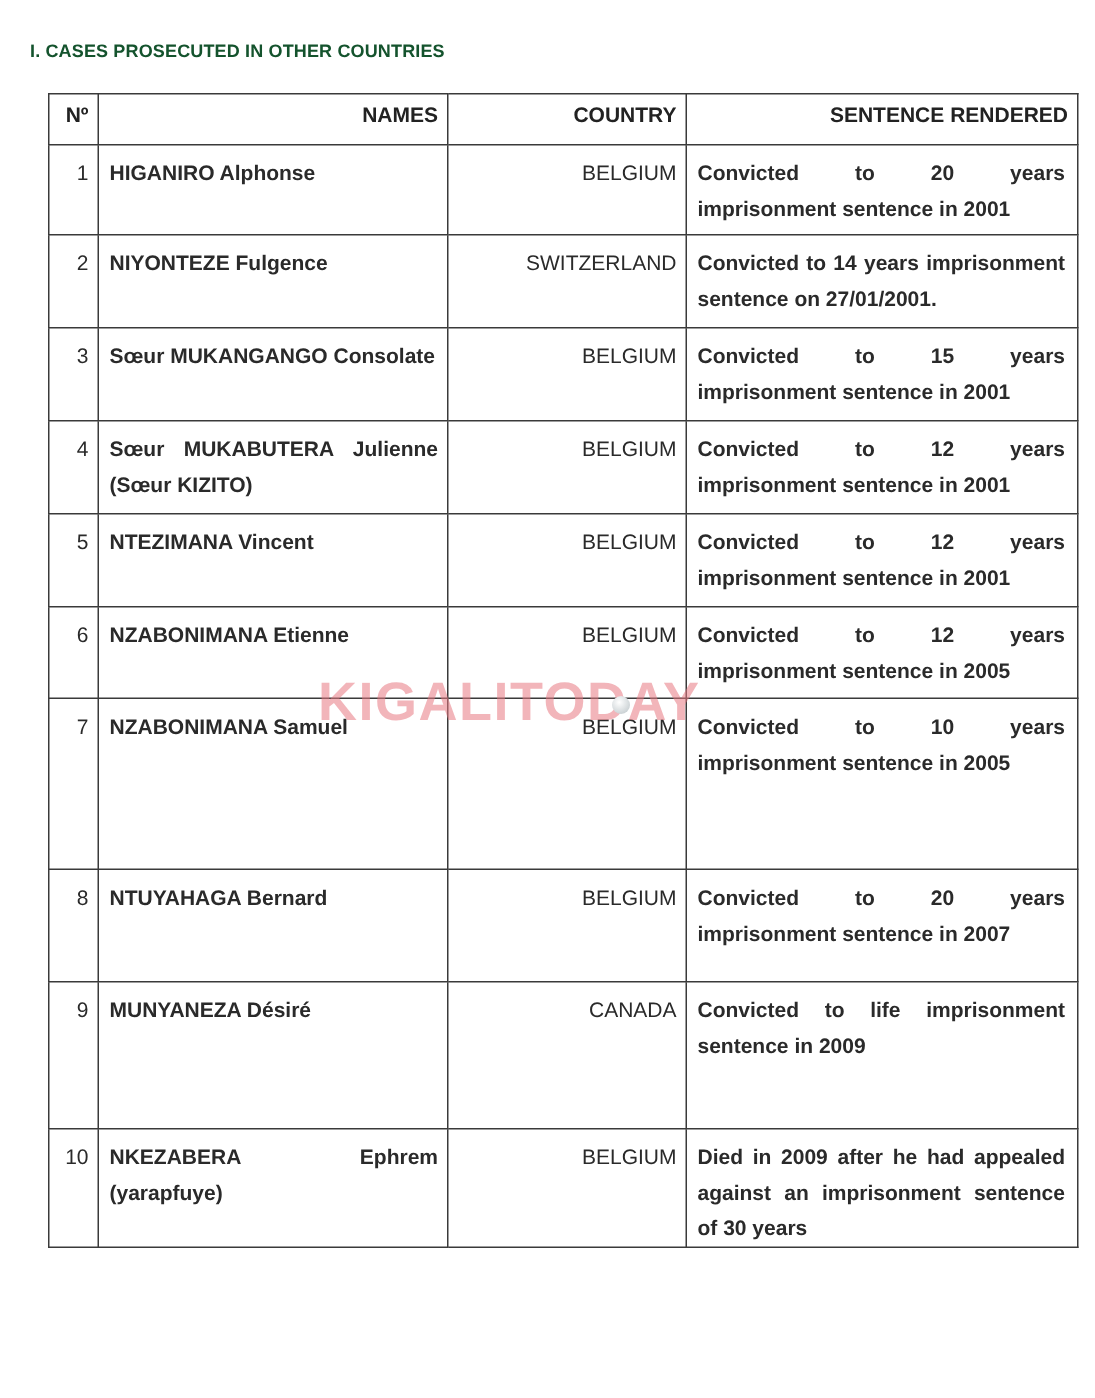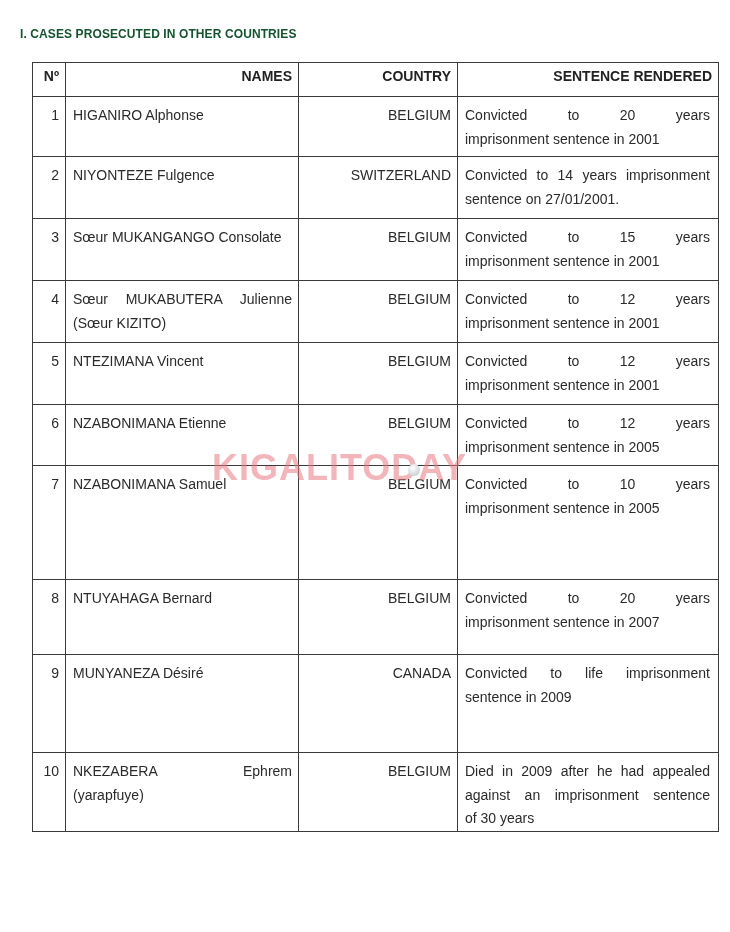--- a/index.html
+++ b/index.html
@@ -8,21 +8,21 @@
     .title { position: absolute; left: 20px; top: 27px; font-size: 12px; font-weight: bold;
              color: #14532d; letter-spacing: 0.1px; }
     table { position: absolute; left: 32px; top: 62px; border-collapse: collapse; table-layout: fixed;
             width: 686px; }
     td, th { border: 1.5px solid #3a3a3a; vertical-align: top; padding: 7px 6px 0 7px;
              font-size: 14px; line-height: 23.5px; text-align: right; }
     th { font-weight: bold; color: #222; height: 31px; padding-top: 2px; }
     td.no { padding-left: 6px; }
     td.sent { text-align: justify; text-align-last: left; padding-right: 8px; padding-left: 7px; }
     td.name { text-align: justify; text-align-last: left; }
-    .line { display: block; }
+    .line { display: block; font-weight: bold; }
     .line.justify { text-align: justify; text-align-last: justify; }
     .watermark { position: absolute; left: 212px; top: 447px; font-size: 36px; font-weight: bold;
                  color: rgba(232, 120, 130, 0.55); letter-spacing: 1px; pointer-events: none;
                  font-family: "Liberation Sans", sans-serif; text-align: right; }
     .wm-dot { display: inline-block; width: 12px; height: 12px; border-radius: 50%;
               background: radial-gradient(circle at 40% 35%, #ffffff, #b9c2c6); position: absolute;
               left: 196px; top: 17px; }
   </style>
 </head>
 <body>

